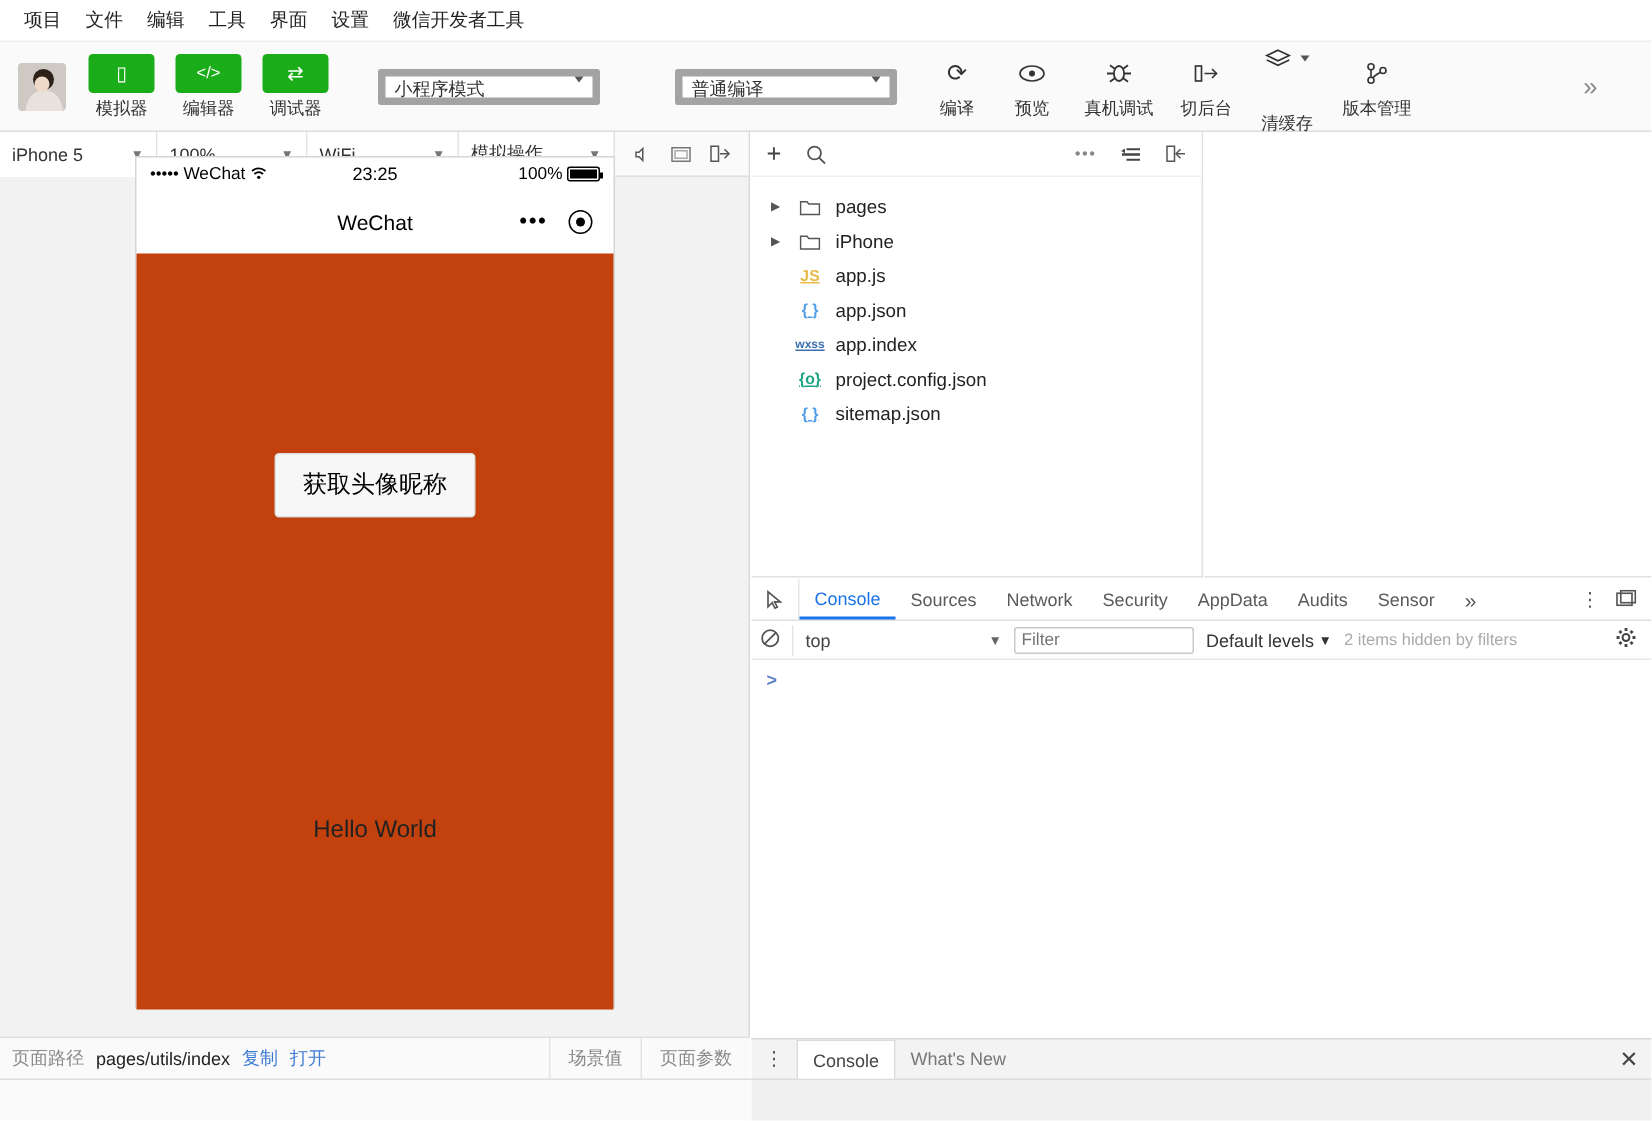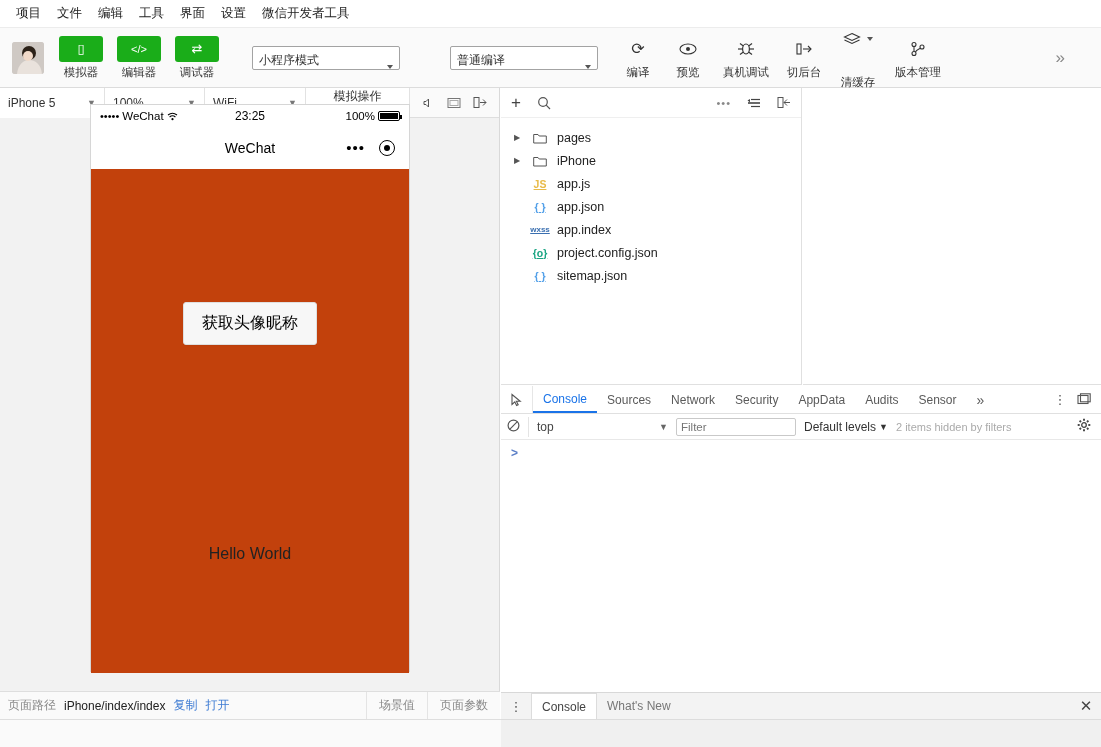--- a/index.html
+++ b/index.html
@@ -43,22 +43,22 @@
     display: flex; align-items: center; justify-content: center;
     color: #fff; font-size: 13px;
   }
   .tool-ico.green { background: #1aad19; }
   .tool-ico.plain { background: transparent; color: #333; }
   .tool-lbl { font-size: 11.5px; color: #333; white-space: nowrap; }
 
   .sep-space { width: 26px; flex: none; }
 
   .tb-select {
-    height: 24px; width: 142px; background: #fff; border: 1px solid #a3a3a3;
-    border-radius: 2px; display: flex; align-items: flex-end;
+    height: 24px; width: 142px; background: #fff; border: 5px solid #a3a3a3;
+    border-radius: 2px; display: flex; align-items: flex-start;
     padding: 0 6px; font-size: 12px; color: #333; position: relative;
     flex: none;
   }
   .tb-select .cap { flex: 1; white-space: nowrap; overflow: hidden; }
   .caret { width: 0; height: 0; border-left: 3.5px solid transparent;
     border-right: 3.5px solid transparent; border-top: 4px solid #555; }
 
   
   .sim-pane {
     position: absolute; left: 0; top: 88px; width: 500px; height: 631px;
@@ -360,21 +360,21 @@
         <span class="chev">▼</span>
       </div>
       <div class="sim-sel" style="width:100px;">
         <span class="cap">100%</span>
         <span class="chev">▼</span>
       </div>
       <div class="sim-sel" style="width:101px;">
         <span class="cap">WiFi</span>
         <span class="chev">▼</span>
       </div>
-      <div class="sim-sel" style="width:104px;flex-direction:column;">
+      <div class="sim-sel" style="width:104px;">
         <span class="cap">模拟操作</span>
         <span class="chev">▼</span>
       </div>
       <div class="sim-icons">
         <div class="sim-ico">
           <svg width="12" height="12" viewBox="0 0 12 12">
               <polygon points="2,4.5 4,4.5 6.5,2 6.5,10 4,7.5 2,7.5" fill="none" stroke="#555" stroke-width="1"></polygon>
             </svg>
         </div>
         <div class="sim-ico">
@@ -426,21 +426,21 @@
       </div>
 
       <div class="phone-body">
         <div class="mini-btn">获取头像昵称</div>
         <div class="hello">Hello World</div>
       </div>
     </div>
 
     <div class="sim-footer">
       <span class="sf-label">页面路径</span>
-      <span class="sf-path">iPhone/index/index</span>
+      <span class="sf-path">pages/utils/index</span>
       <span class="sf-link">复制</span>
       <span class="sf-link">打开</span>
       <span class="sf-spacer"></span>
       <span class="sf-tab">场景值</span>
       <span class="sf-tab">页面参数</span>
     </div>
   </div>
 
   <div class="files-pane">
     <div class="files-toolbar">

